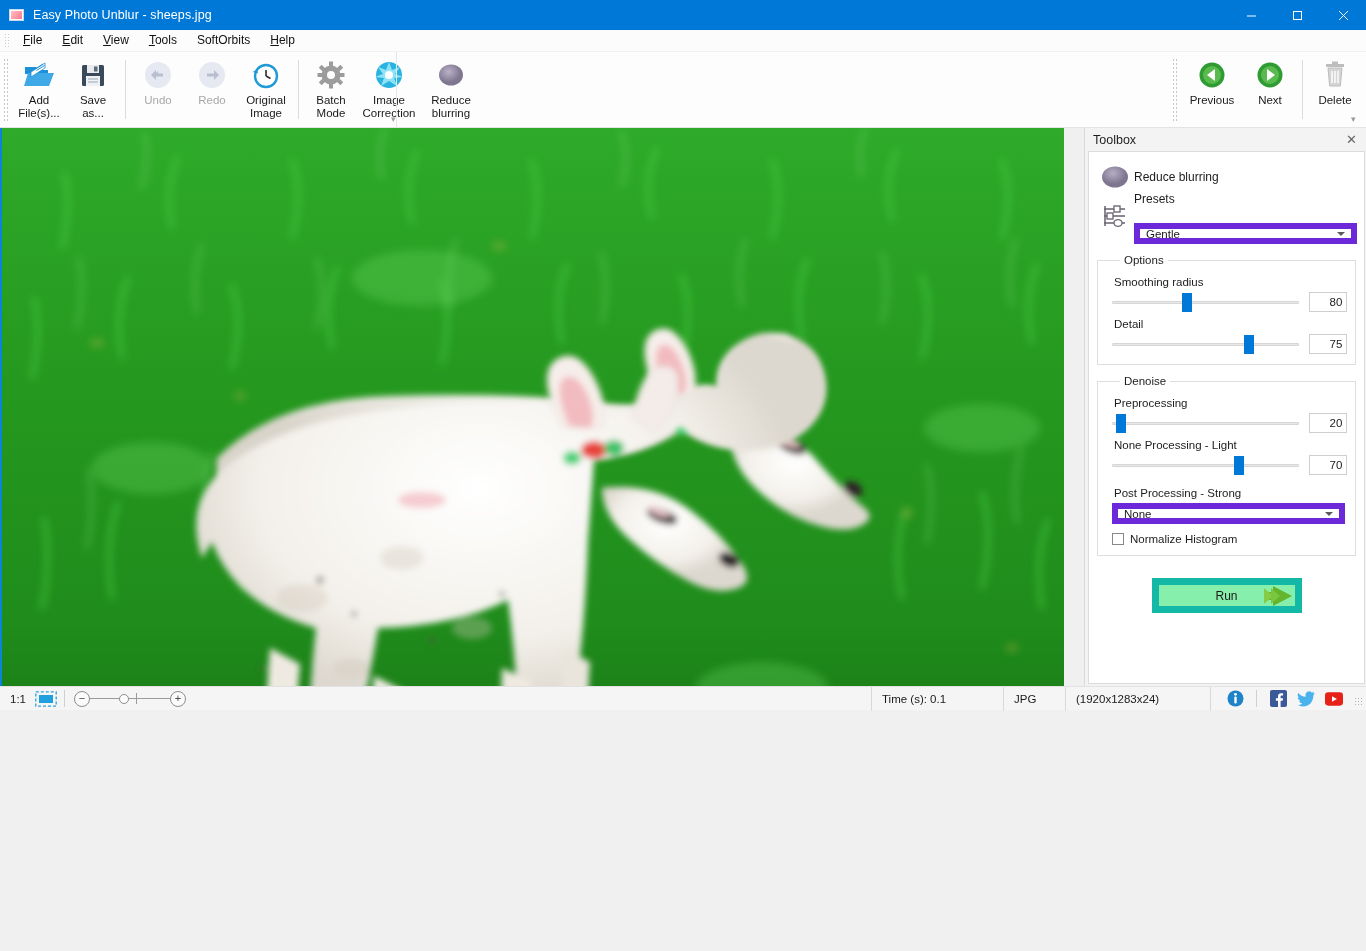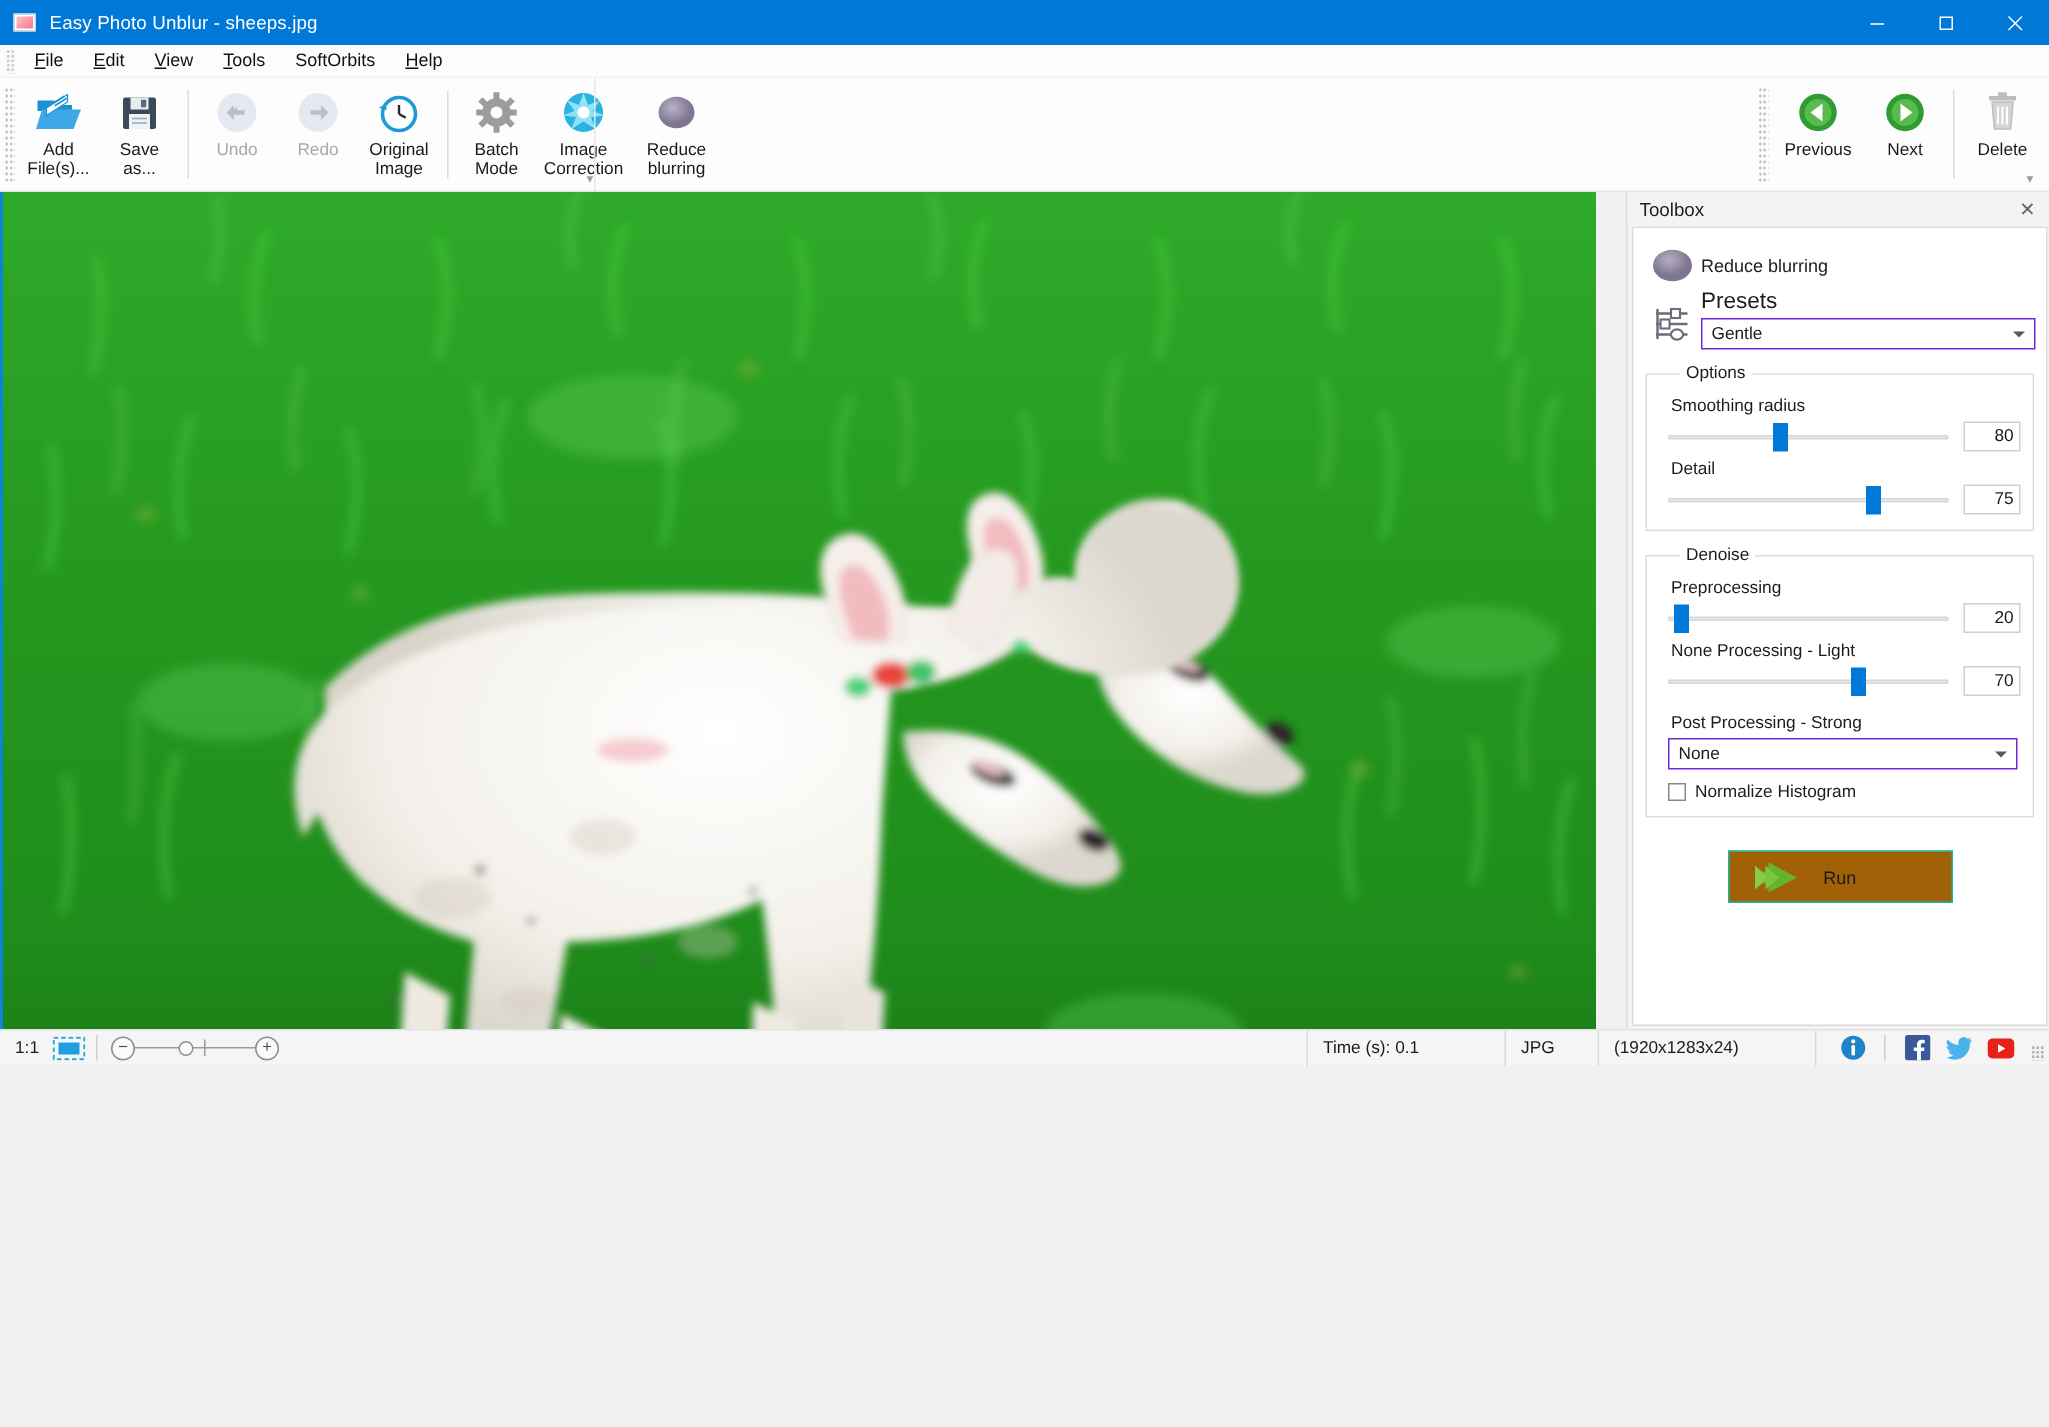--- a/index.html
+++ b/index.html
@@ -137,24 +137,24 @@
   }
   .tool-head { display: flex; align-items: center; margin: 4px 0 2px 0; }
   .tool-head .ico {
     width: 38px; display: flex; justify-content: center; align-items: center;
   }
   .tool-head .lbl { font-size: 12px; color: #1c1c1c; }
 
   .preset-row { display: flex; align-items: flex-start; margin-top: 2px; }
   .preset-row .ico { width: 38px; display: flex; justify-content: center; padding-top: 10px; }
   .preset-col { flex: 1 1 auto; }
-  .field-label { font-size: 15px; color: #1c1c1c; margin-bottom: 3px; }
+  .field-label { font-size: 12px; color: #1c1c1c; margin-bottom: 17px; }
 
   .combo {
-    height: 21px; border: 1px solid #6d28d9; background: #fff;
+    height: 21px; border: 6px solid #6d28d9; background: #fff;
     display: flex; align-items: center; padding: 0 0 0 6px;
     font-size: 11.5px; color: #1a1a1a; position: relative;
   }
   .combo .arrow {
     position: absolute; right: 6px; top: 50%; transform: translateY(-50%);
     width: 0; height: 0; border-left: 4px solid transparent;
     border-right: 4px solid transparent; border-top: 4px solid #5a5a5a;
   }
 
   fieldset.group {
@@ -184,23 +184,24 @@
   }
   .chk-row { display: flex; align-items: center; margin: 9px 0 0 6px; }
   .chk {
     width: 12px; height: 12px; border: 1px solid #888; background: #fff;
     margin-right: 6px; flex: 0 0 12px;
   }
   .chk-label { font-size: 11.5px; color: #1c1c1c; }
 
   .run-wrap { display: flex; justify-content: center; margin-top: 22px; }
   .run-btn {
-    width: 150px; height: 35px; background: #a16207;
-    border: 1px solid #14b8a6; display: flex; align-items: center;
+    width: 150px; height: 35px; background: #86efac;
+    border: 7px solid #14b8a6; display: flex; align-items: center;
     position: relative;
+    justify-content: flex-end;
   }
   .run-btn .ra { margin-left: 14px; display: flex; }
   .run-btn .rt {
     position: absolute; left: 0; right: 0; text-align: center;
     font-size: 12px; color: #1a1a1a; pointer-events: none;
   }
 
   
   .statusbar {
     height: 24px; flex: 0 0 24px; background: #f5f5f5;

